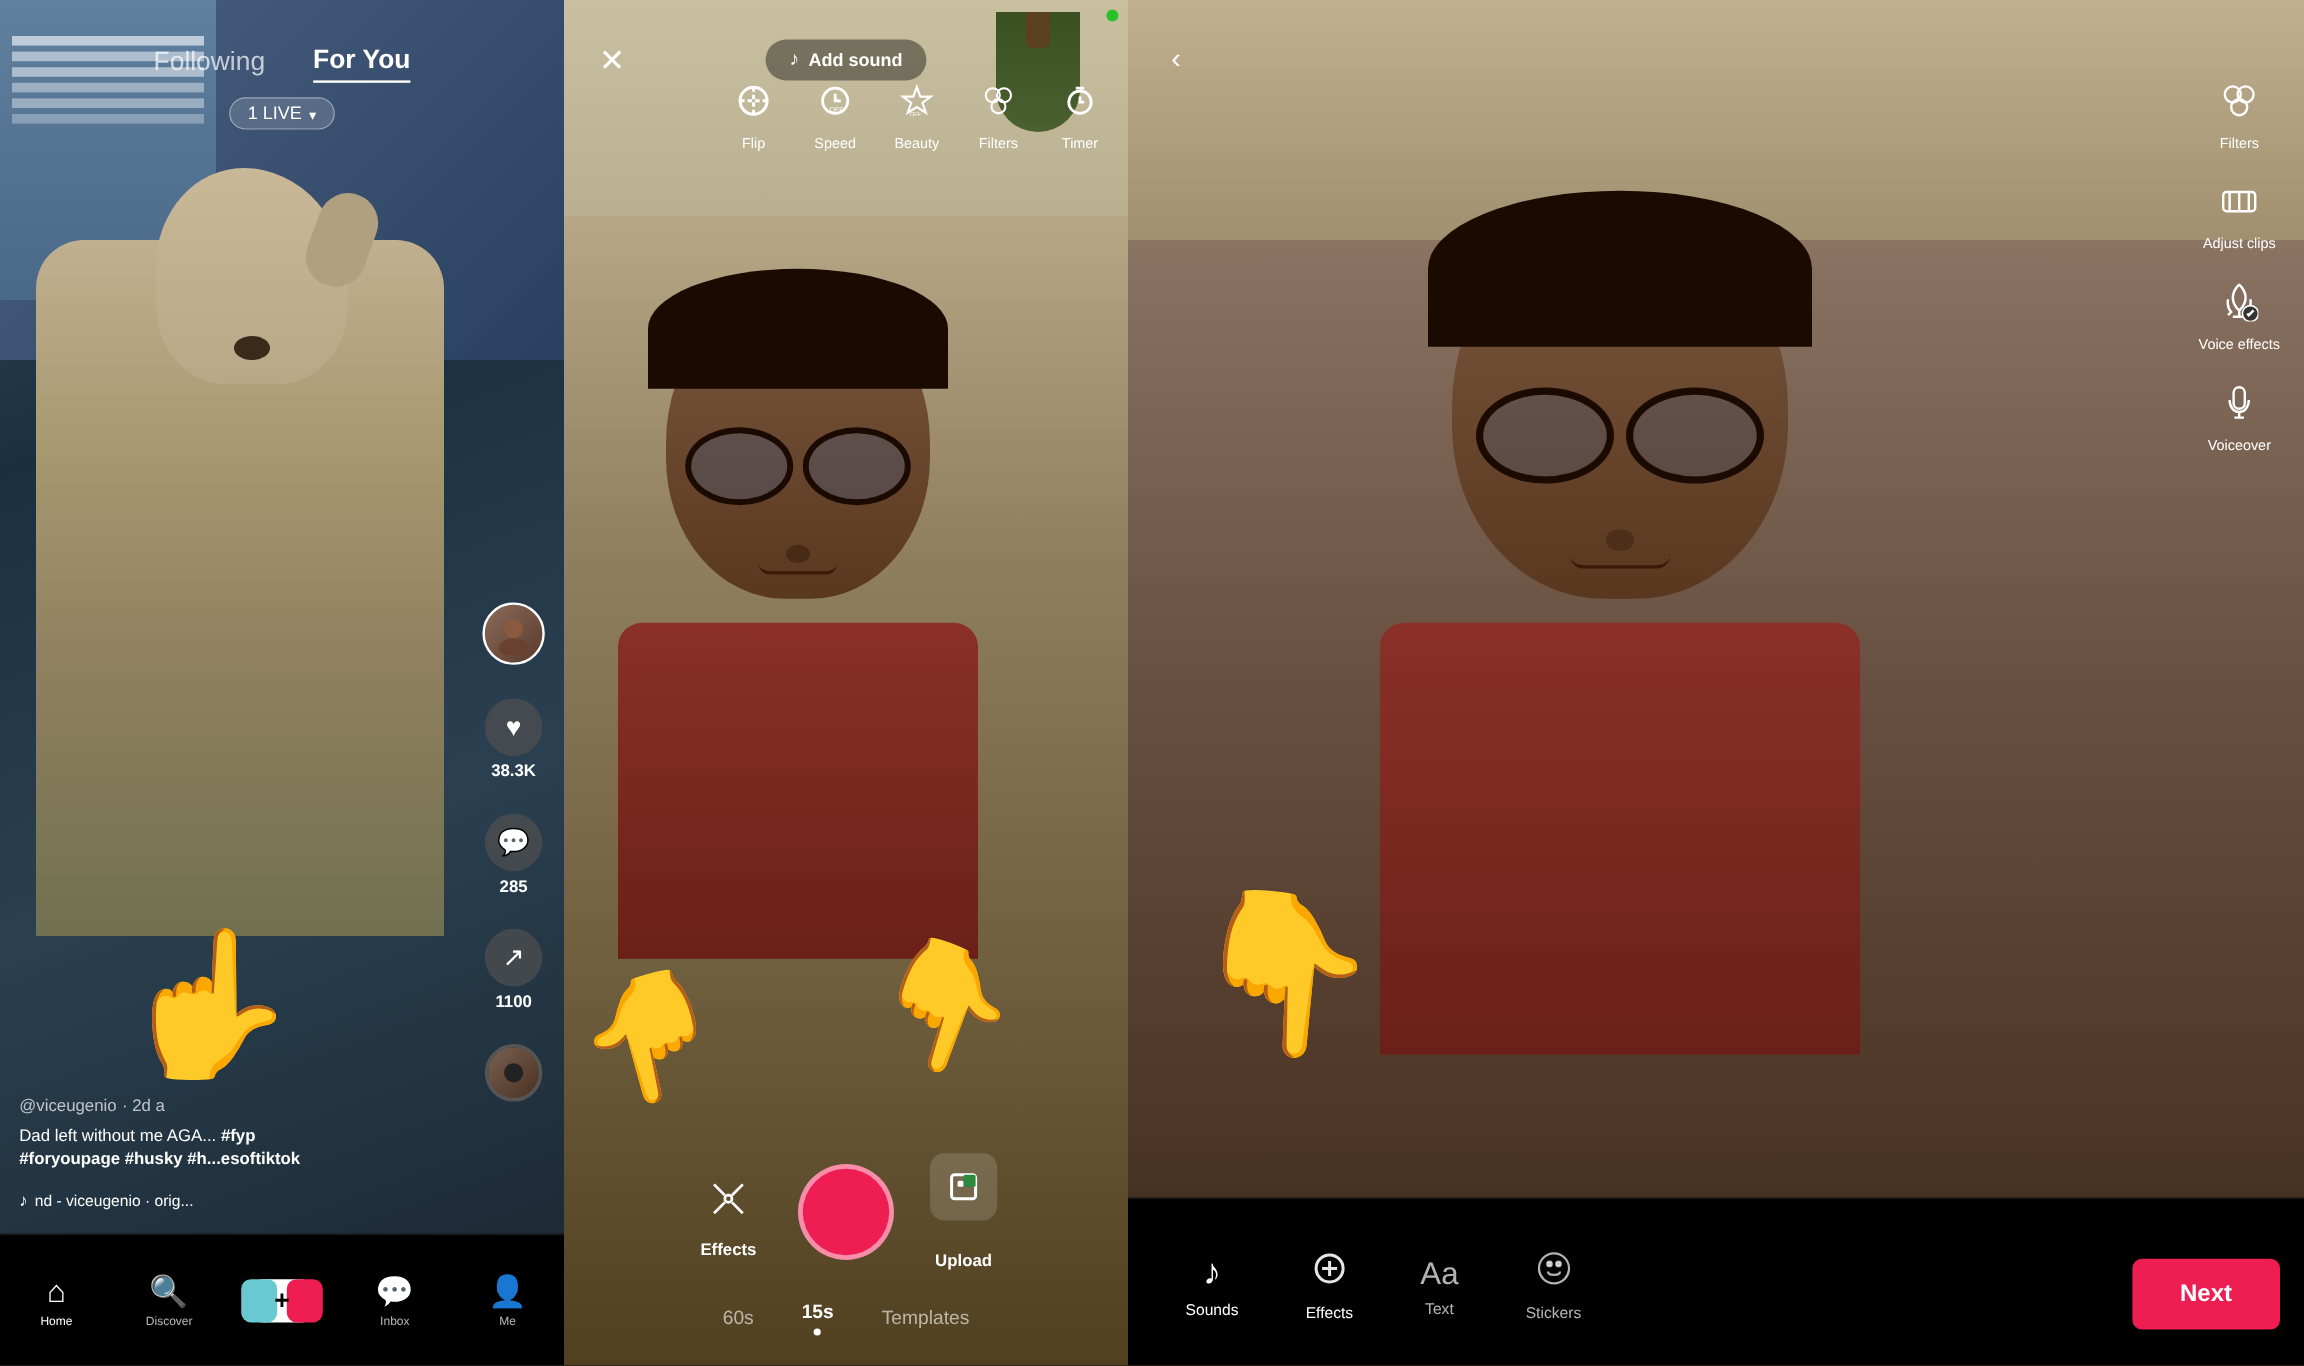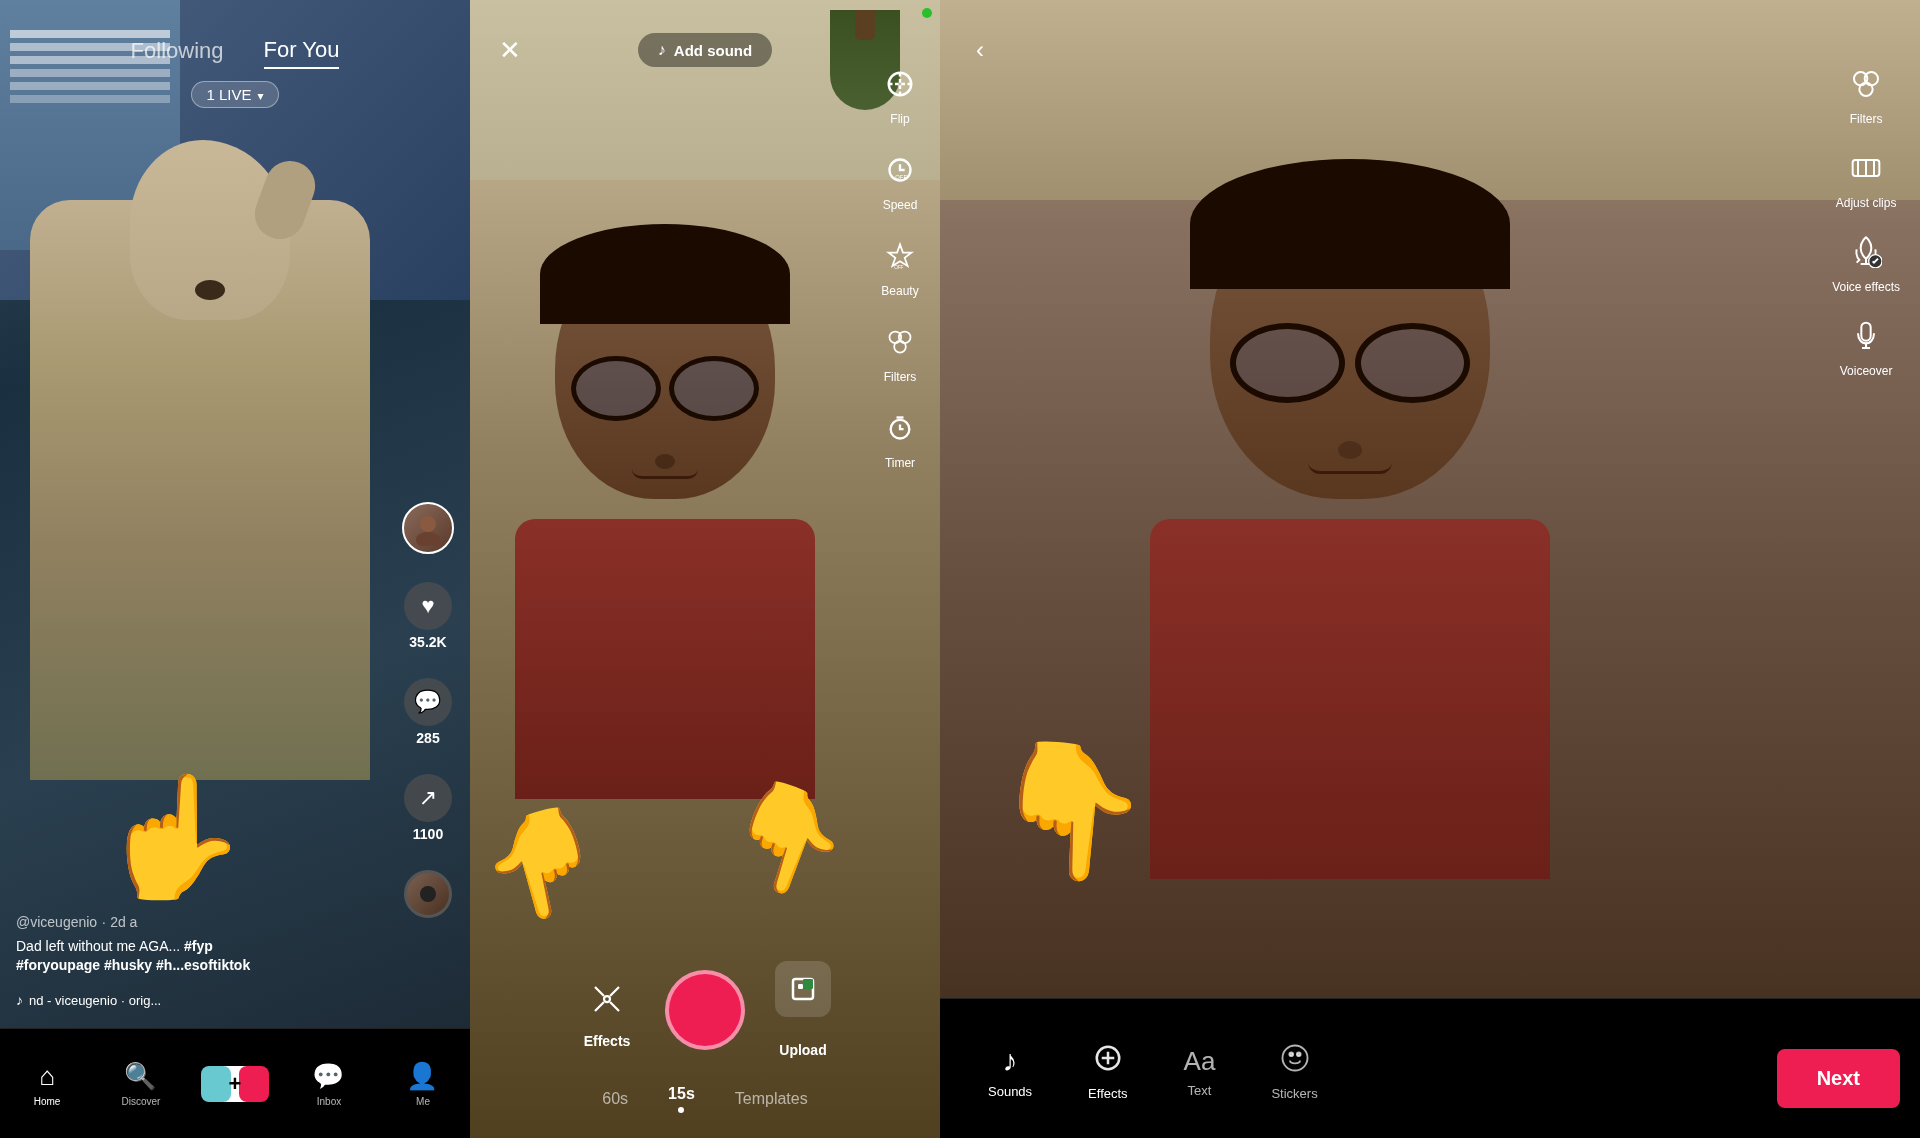--- a/index.html
+++ b/index.html
@@ -48,21 +48,21 @@
     }
     .feed-tab {
       color: rgba(255,255,255,0.7);
       font-size: 22px;
       font-weight: 500;
       cursor: pointer;
       padding: 4px 0;
     }
     .feed-tab.active {
       color: #fff;
-      font-weight: 400;
+      font-weight: 700;
       border-bottom: 2px solid #fff;
     }
     .live-badge {
       display: flex;
       align-items: flex-end;
       gap: 6px;
       background: rgba(255,255,255,0.15);
       border: 1px solid rgba(255,255,255,0.4);
       border-radius: 20px;
       padding: 4px 14px;
@@ -277,21 +277,21 @@
       cursor: pointer;
     }
     .cam-add-sound-icon { font-size: 16px; }
 
     
     .camera-right-icons {
       position: absolute;
       right: 16px;
       top: 60px;
       display: flex;
-      flex-direction: column;
+      flex-direction: row;
       align-items: center;
       gap: 20px;
       z-index: 10;
     }
     .cam-right-btn {
       display: flex;
       flex-direction: column;
       align-items: center;
       gap: 4px;
       cursor: pointer;
@@ -590,21 +590,21 @@
 
   <div class="feed-right-icons">
     <div class="feed-avatar">
       <svg viewBox="0 0 36 36" fill="none">
         <circle cx="18" cy="14" r="8" fill="#8a5a40"></circle>
         <ellipse cx="18" cy="30" rx="12" ry="8" fill="#6a4030"></ellipse>
       </svg>
     </div>
     <div class="feed-icon-item">
       <div class="feed-icon-circle">♥</div>
-      <span class="feed-icon-count">35.2K</span>
+      <span class="feed-icon-count">38.3K</span>
     </div>
     <div class="feed-icon-item">
       <div class="feed-icon-circle">💬</div>
       <span class="feed-icon-count">285</span>
     </div>
     <div class="feed-icon-item">
       <div class="feed-icon-circle">↗</div>
       <span class="feed-icon-count">1100</span>
     </div>
     <div class="feed-icon-item">

